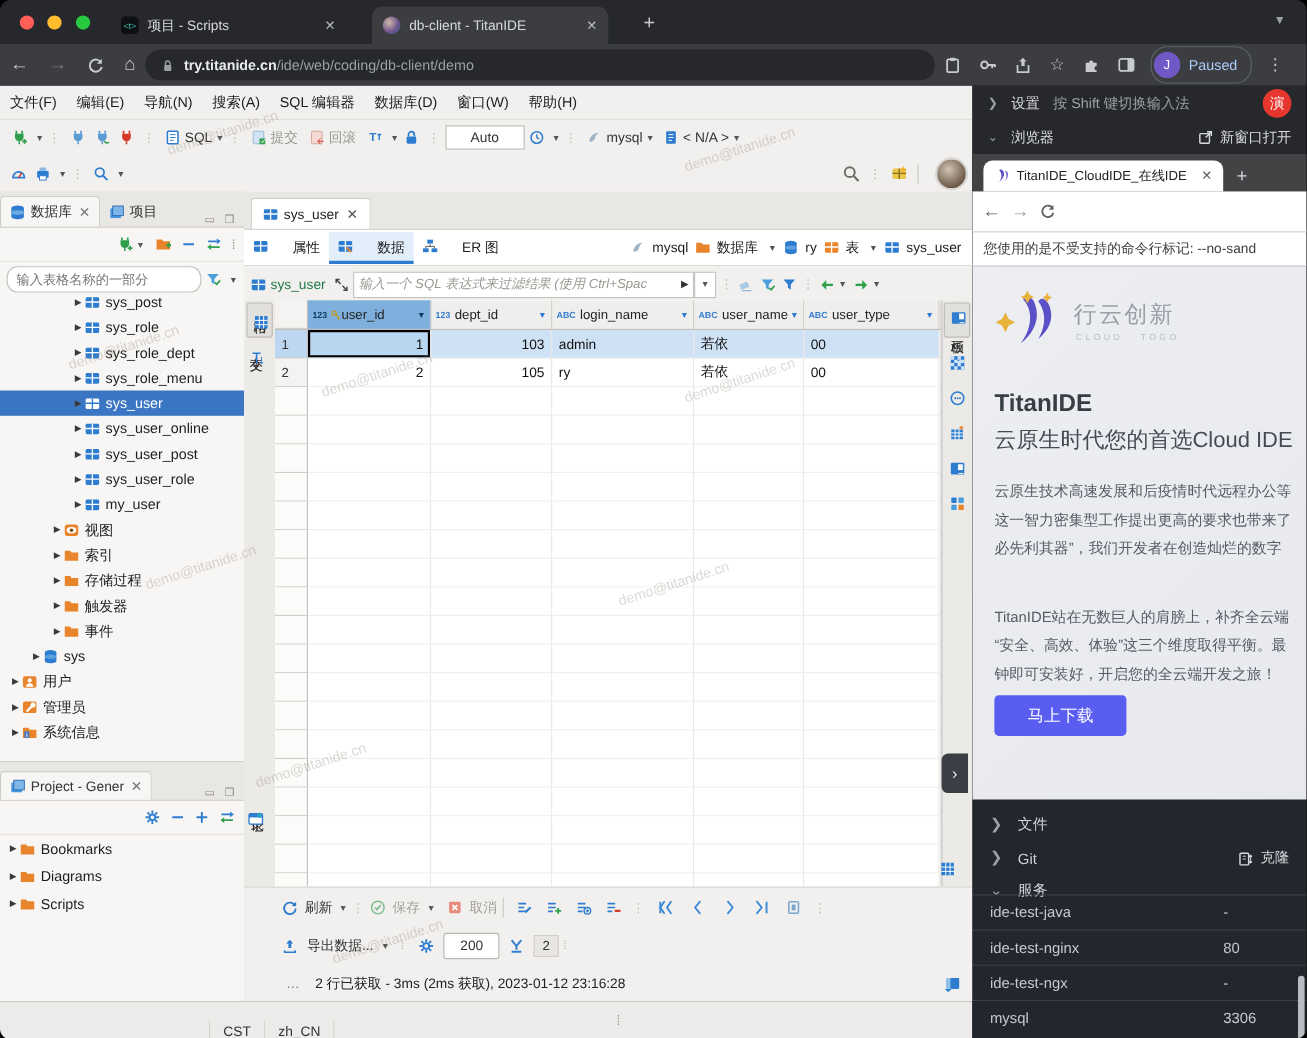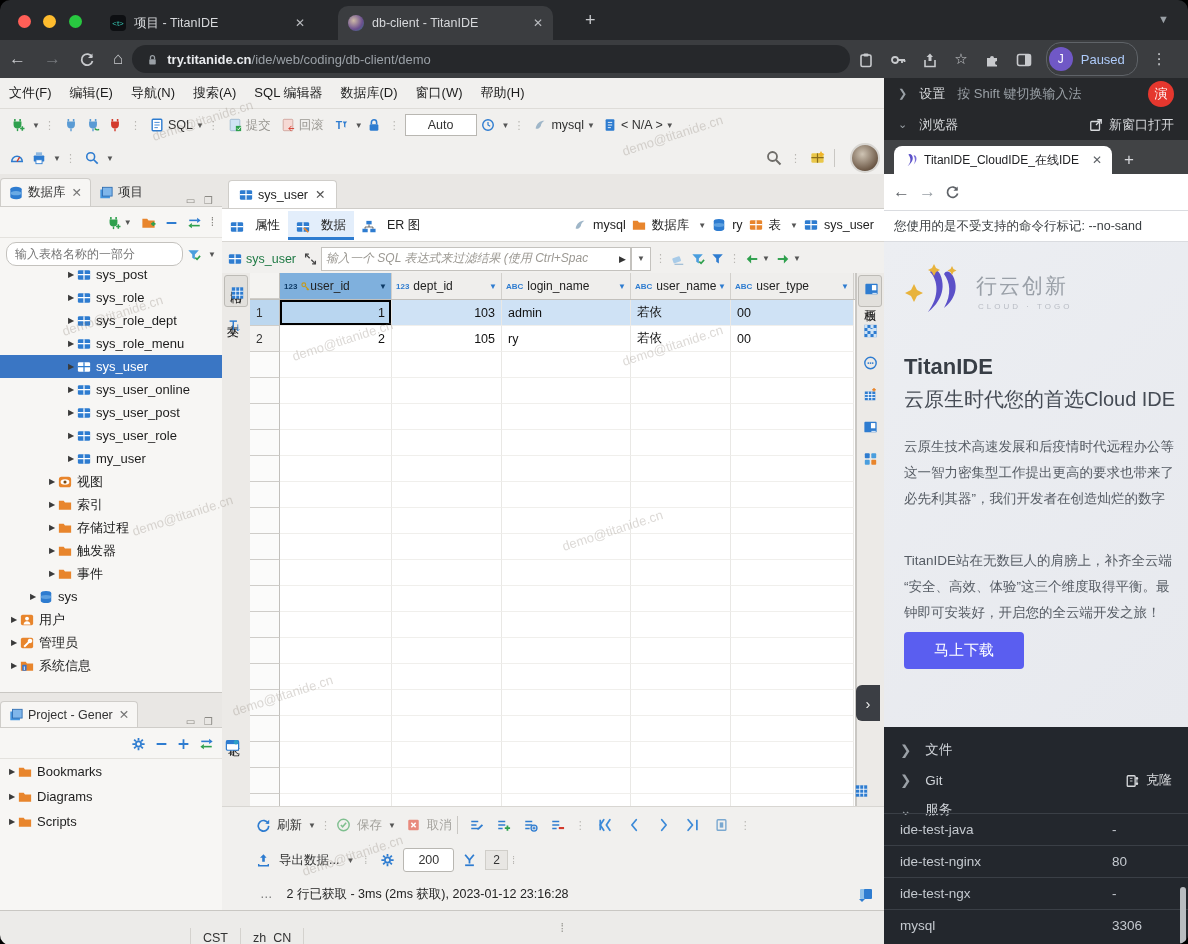--- a/index.html
+++ b/index.html
@@ -57,21 +57,21 @@
   .ti .lbl{margin-left:5px;}
   .ti.sel{background:#3a76c4;color:#fff;}
   
   #projpanel{left:0;top:614px;width:222px;height:218px;background:#f7f6f4;border-right:6px solid #0c4a6e;border-top:1px solid #c9c7c3;}
   #projhdr{height:26px;background:#3c3e40;color:#e7e7e7;font-size:12.5px;display:flex;align-items:center;padding-left:10px;}
   
   #editor{left:222px;top:96px;width:662px;height:736px;background:#fff;}
   #etabrow{height:34px;background:#e9e7e4;display:flex;align-items:flex-end;border-bottom:1px solid #cfcdc9;}
   #etab{display:flex;align-items:center;background:#fff;border:1px solid #cfcdc9;border-bottom:none;border-radius:4px 4px 0 0;padding:6px 10px;font-size:12.5px;margin-left:6px;}
   #subtabs{height:32px;display:flex;align-items:center;background:#fff;border-bottom:1px solid #d8d6d2;font-size:12.5px;}
-  .stab{display:flex;align-items:flex-end;padding:6px 8px;gap:11px;color:#222;}
+  .stab{display:flex;align-items:flex-start;padding:6px 8px;gap:22px;color:#222;}
   .stab.on{background:#e3eefb;box-shadow:inset 0 -3px 0 #2e7cd0;}
   #crumbs{margin-left:auto;display:flex;align-items:center;gap:6px;font-size:12.5px;padding-right:10px;color:#222;}
   #filterrow{height:33px;background:#f1f0ee;border-bottom:1px solid #d8d6d2;display:flex;align-items:center;padding:0 6px;font-size:12.5px;}
   #ftable{color:#1f7a45;margin:0 4px;}
   #finput{flex:1;max-width:300px;display:flex;align-items:center;background:#fff;border:1px solid #c4c2be;height:22px;padding:0 4px;}
   #finput .ph{color:#9b9892;font-style:italic;font-size:12px;white-space:nowrap;overflow:hidden;}
   .dropbox{border:1px solid #c4c2be;background:#fff;height:22px;width:18px;display:flex;align-items:center;justify-content:center;font-size:8px;color:#555;}
   
   #gridwrap{position:absolute;left:0;top:99px;width:662px;height:533px;background:#eceae7;}
   #lstrip{position:absolute;left:0;top:0;width:28px;height:533px;border-right:1px solid #c9c7c3;}
@@ -133,21 +133,21 @@
 <div id="stage">
 
   <div class="ab" id="tabstrip">
     <div class="ab" style="left:18px;top:14px;">
       <span class="tl" style="background:#ff5f57"></span>
       <span class="tl" style="background:#febc2e"></span>
       <span class="tl" style="background:#28c840"></span>
     </div>
     <div class="ctab" style="left:100px;">
       <span class="favsq">&lt;t&gt;</span>
-      <span style="white-space:nowrap;overflow:hidden;">项目 - TitanIDE</span>
+      <span style="white-space:nowrap;overflow:hidden;">项目 - Scripts</span>
       <span class="x">✕</span>
     </div>
     <div class="ctab active" style="left:338px;">
       <span class="favc"></span>
       <span style="white-space:nowrap;overflow:hidden;">db-client - TitanIDE</span>
       <span class="x">✕</span>
     </div>
     <div class="ab" style="left:585px;top:10px;color:#c8cacd;font-size:18px;">+</div>
     <div class="ab" style="left:1158px;top:13px;color:#9aa0a6;font-size:11px;">▼</div>
   </div>

